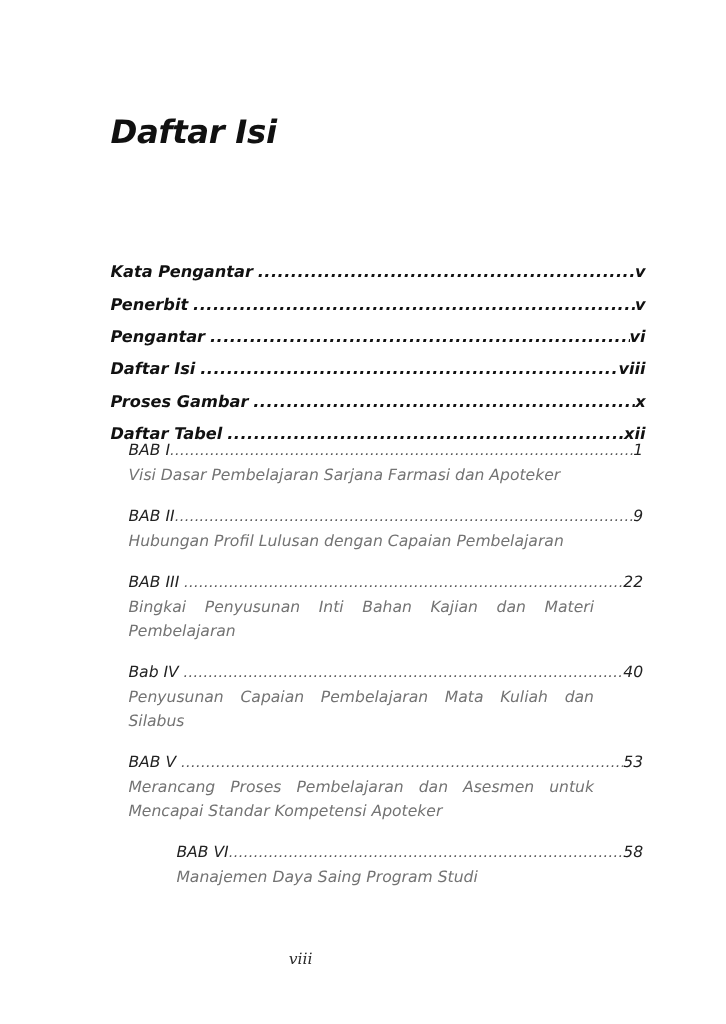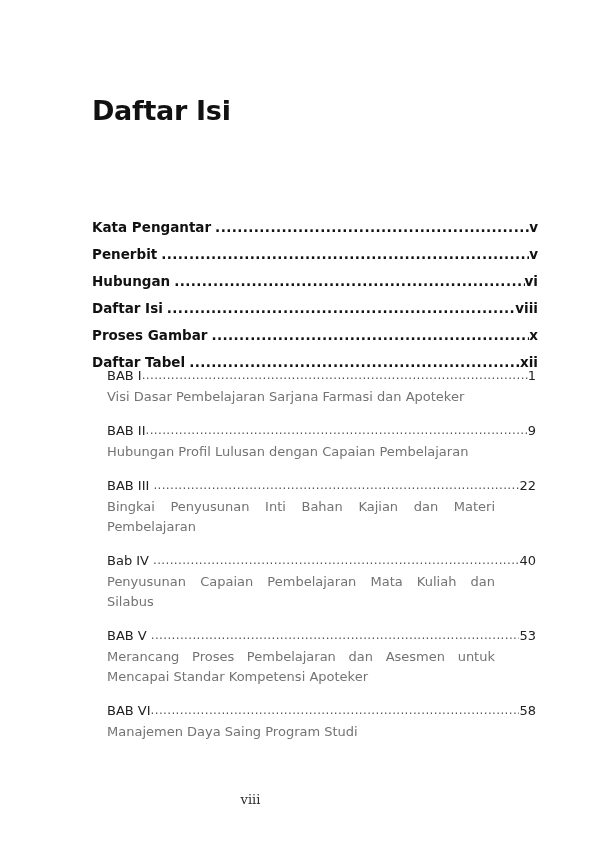--- a/index.html
+++ b/index.html
@@ -15,20 +15,21 @@
     color: #1a1a1a;
     overflow: hidden;
     position: relative;
   }
 
   .page {
     position: relative;
     width: 501px;
     height: 853px;
     box-sizing: border-box;
+    font-style: italic;
   }
 
   
   .page-title {
     position: absolute;
     left: 92px;
     top: 78px;
     font-size: 27px;
     font-weight: 800;
     letter-spacing: -0.3px;
@@ -77,21 +78,21 @@
   
   .chapter-list {
     position: absolute;
     left: 107px;
     top: 366px;
     width: 429px;
   }
   .chapter {
     margin-bottom: 14px;
   }
-  .chapter:last-child { margin-bottom: 0; }
+  .chapter:last-child { margin-bottom: 0; margin-left: 40px; }
 
   .chapter-line {
     display: flex;
     align-items: flex-start;
     font-size: 13px;
     font-weight: 400;
     color: #222222;
     line-height: 20px;
   }
   .chapter-line .entry-label {
@@ -153,21 +154,21 @@
         <span class="entry-label">Kata Pengantar</span>
         <span class="leader">................................................................................................................................................................</span>
         <span class="entry-page">v</span>
       </div>
       <div class="front-row spaced">
         <span class="entry-label">Penerbit</span>
         <span class="leader">................................................................................................................................................................</span>
         <span class="entry-page">v</span>
       </div>
       <div class="front-row spaced">
-        <span class="entry-label">Hubungan</span>
+        <span class="entry-label">Pengantar</span>
         <span class="leader">................................................................................................................................................................</span>
         <span class="entry-page">vi</span>
       </div>
       <div class="front-row spaced">
         <span class="entry-label">Daftar Isi</span>
         <span class="leader">................................................................................................................................................................</span>
         <span class="entry-page">viii</span>
       </div>
       <div class="front-row spaced">
         <span class="entry-label">Proses Gambar</span>

